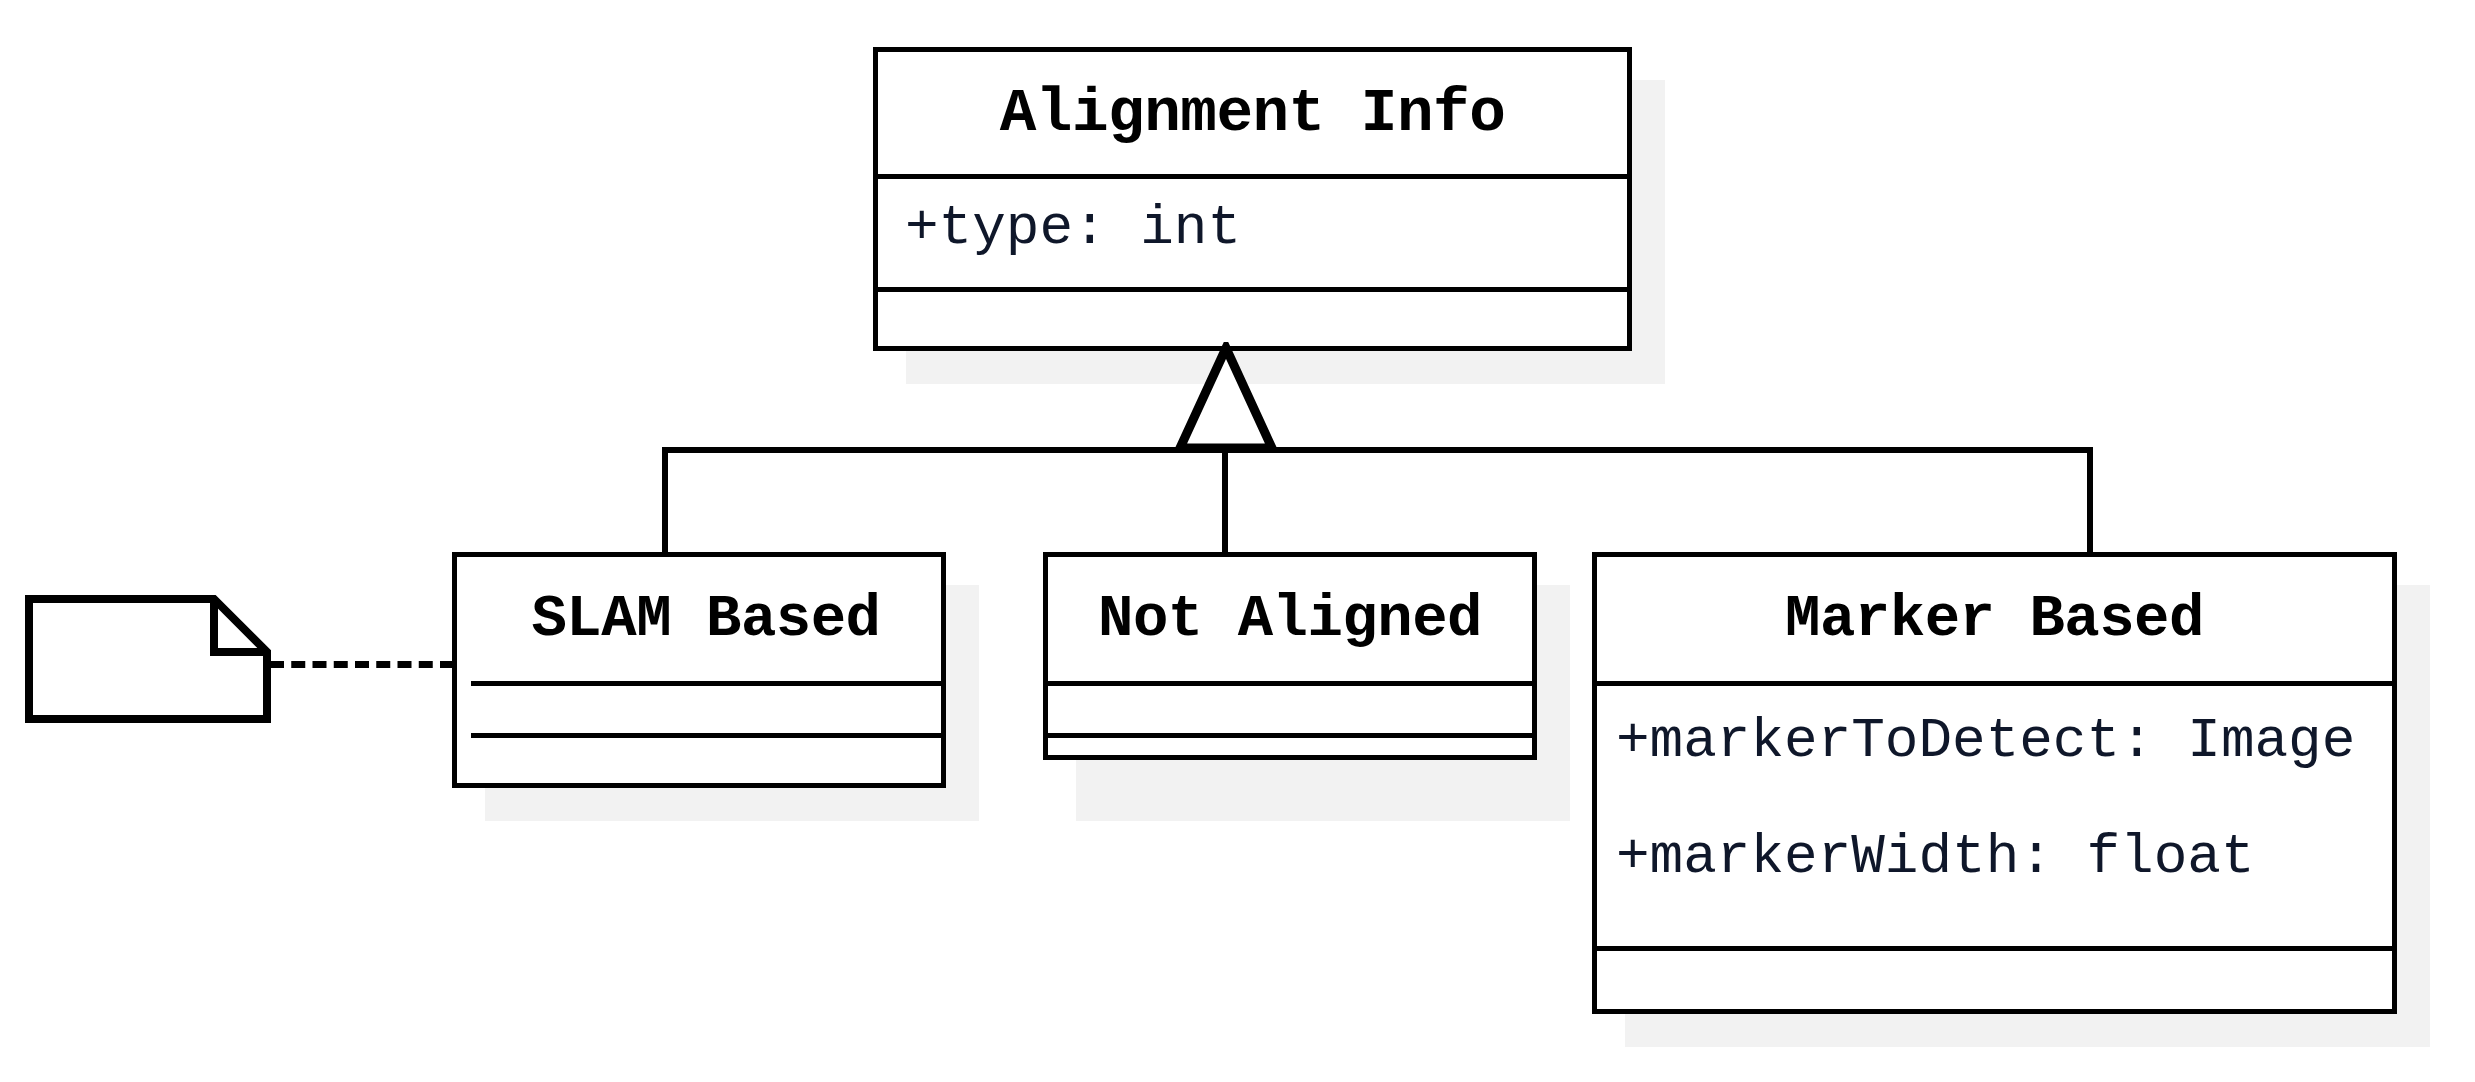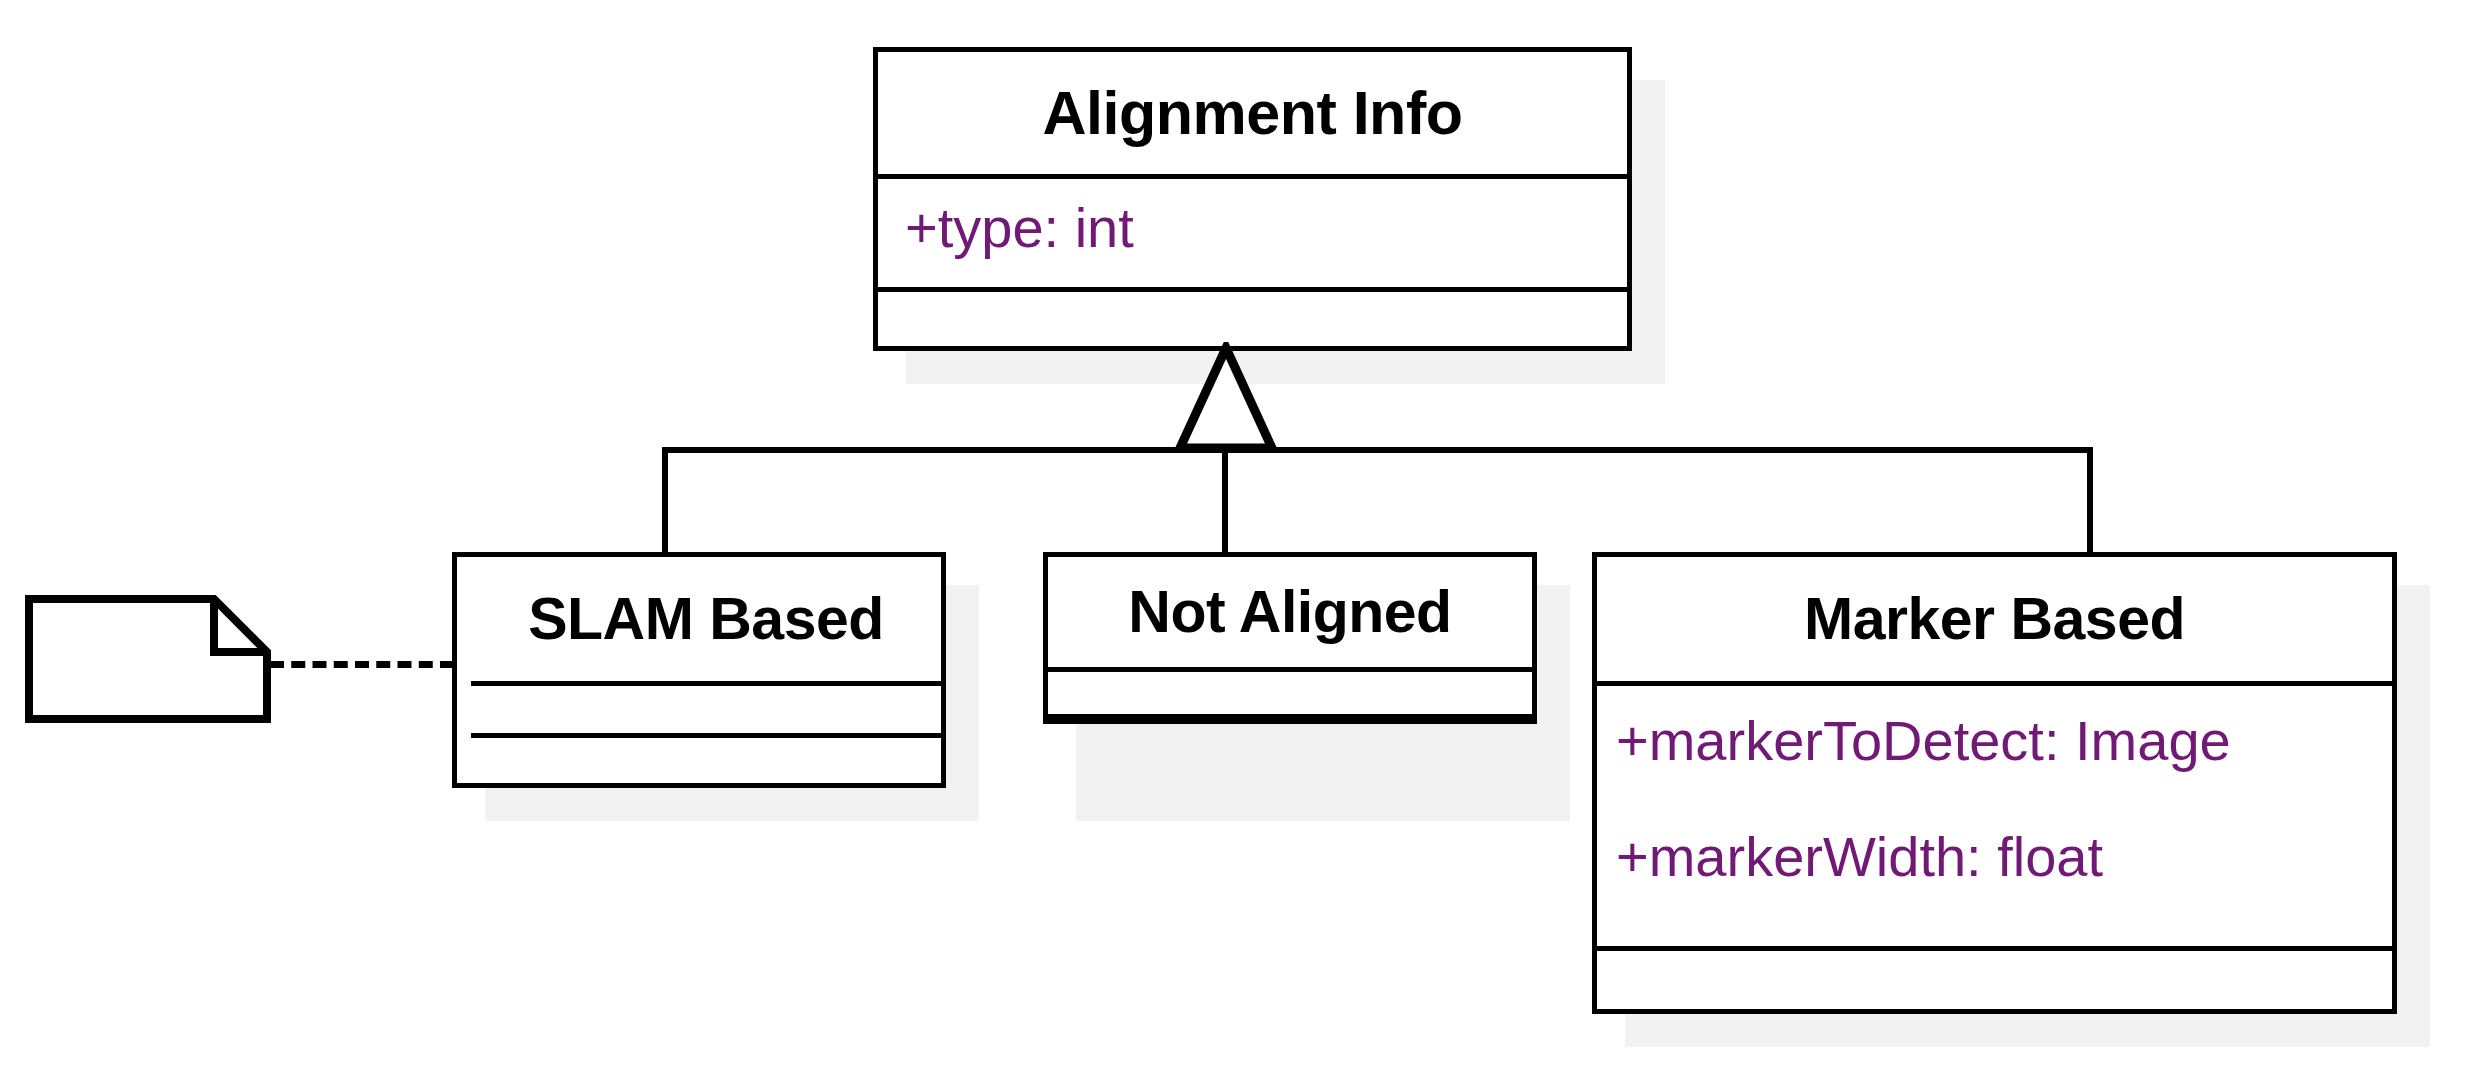--- a/index.html
+++ b/index.html
@@ -14,20 +14,21 @@
     overflow: hidden;
     font-family: "Liberation Sans", "DejaVu Sans", sans-serif;
     -webkit-font-smoothing: antialiased;
   }
 
   #canvas {
     position: absolute;
     left: 0; top: 0;
     width: 2475px;
     height: 1082px;
+    font-family: Liberation Mono, monospace;
   }
 
   
   .shadow {
     position: absolute;
     background: #f2f2f2;
     z-index: 1;
   }
 
   
@@ -56,21 +57,21 @@
     display: flex;
     align-items: center;
     justify-content: center;
   }
   .attr-list {
     color: #000000;
     white-space: nowrap;
   }
   .attr-line {
     white-space: nowrap;
-    color: #701a75;
+    color: #0f172a;
   }
 
   
   .line-h {
     position: absolute;
     background: #000000;
     height: 6px;
     z-index: 2;
   }
   .line-v {
@@ -130,21 +131,21 @@
     </div>
     <div class="uml-compartment compartment-divider" style="flex:1 1 auto;"></div>
   </div>
 
   <div class="uml-class" style="left:452px; top:552px; width:494px; height:236px;padding-left:14px;">
     <div class="uml-compartment class-title" style="height:124px; font-size:59px; letter-spacing:-0.5px;">SLAM Based</div>
     <div class="uml-compartment compartment-divider" style="height:52px;"></div>
     <div class="uml-compartment compartment-divider" style="flex:1 1 auto;"></div>
   </div>
 
-  <div class="uml-class" style="left:1043px; top:552px; width:494px; height:172px;">
+  <div class="uml-class" style="left:1043px; top:552px; width:494px; height:208px;">
     <div class="uml-compartment class-title" style="height:124px; font-size:59px; letter-spacing:-0.5px;">Not Aligned</div>
     <div class="uml-compartment compartment-divider" style="height:52px;"></div>
     <div class="uml-compartment compartment-divider" style="flex:1 1 auto;"></div>
   </div>
 
   <div class="uml-class" style="left:1592px; top:552px; width:805px; height:462px;">
     <div class="uml-compartment class-title" style="height:124px; font-size:59px; letter-spacing:-0.5px;">Marker Based</div>
     <div class="uml-compartment compartment-divider attr-list" style="height:265px; padding:16px 4px 0 19px;">
       <div class="attr-line" style="font-size:56px; line-height:78px;">+markerToDetect: Image</div>
       <div class="attr-line" style="font-size:56px; line-height:78px;margin-top:38px;">+markerWidth: float</div>

